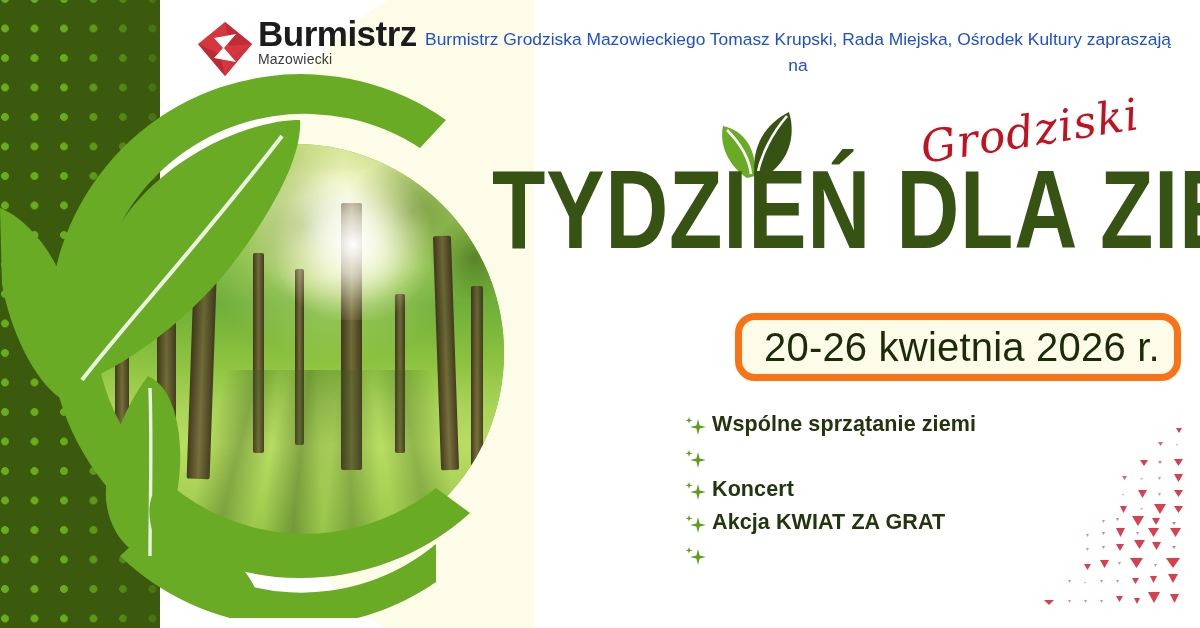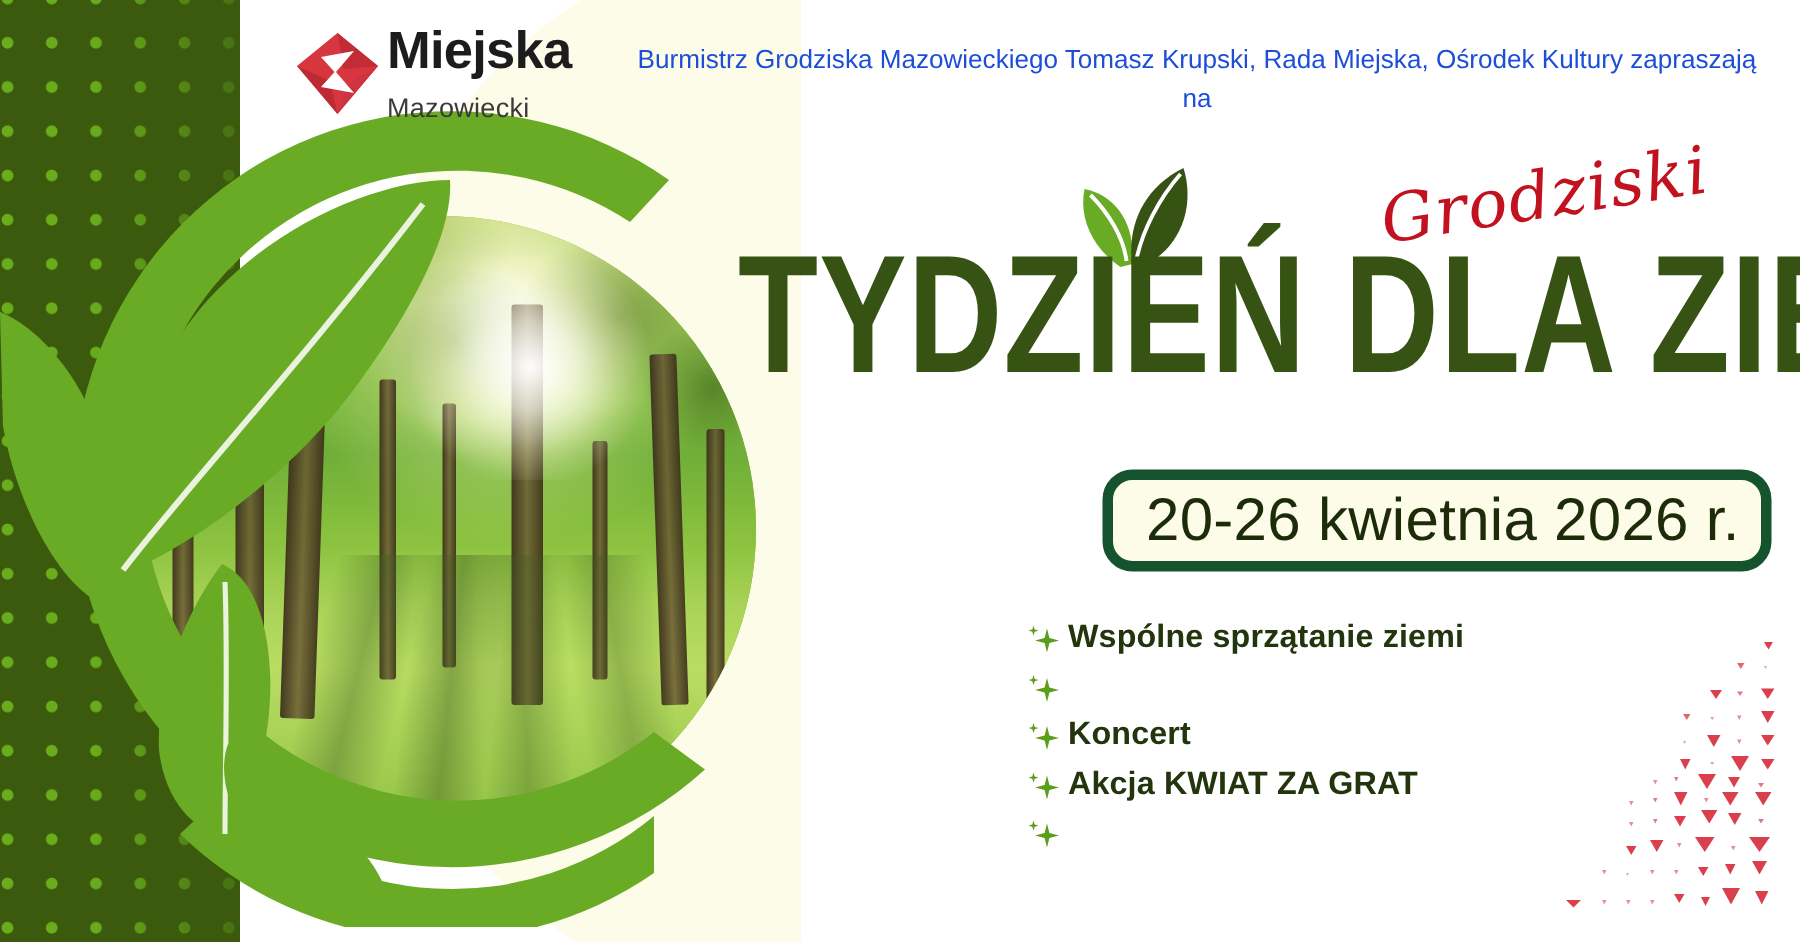--- a/index.html
+++ b/index.html
@@ -115,22 +115,22 @@
   .logo-mark { position:absolute; left:0; top:2px; }
   .logo-text {
     position:absolute; left:62px; top:-2px;
     line-height:1;
   }
   .logo-main {
     font-size:35px; font-weight:bold; color:#1c1c1c;
     letter-spacing:-0.5px;
   }
   .logo-sub {
-    font-size:18px; color:#3a3a3a; letter-spacing:0.2px;
-    margin-top:12px;
+    font-size:14px; color:#3a3a3a; letter-spacing:0.2px;
+    margin-top:1px;
   }
 
   .invite {
     position:absolute; left:418px; top:26px;
     width:760px;
     text-align:center;
     font-size:17.4px;
     line-height:1.5;
     color:#1d4ed8;
   }
@@ -162,21 +162,21 @@
     transform:scaleX(0.78);
     transform-origin:left top;
     letter-spacing:1px;
   }
 
   
   .date-badge {
     position:absolute; left:735px; top:313px;
     width:446px; height:68px;
     background:#fcfce9;
-    border:7px solid #14532d;
+    border:7px solid #f97316;
     border-radius:20px;
     display:flex; align-items:center;
   }
   .date-badge span {
     display:block;
     padding-left:22px;
     font-size:40px;
     color:#1c2b08;
     white-space:nowrap;
     letter-spacing:0.2px;
@@ -283,21 +283,21 @@
 
   <div class="logo">
     <svg class="logo-mark" width="58" height="58" viewBox="0 0 58 58">
       <polygon points="29,2 56,24 29,56 2,24" fill="#d8363f"></polygon>
       <polygon points="29,2 56,24 33,26" fill="#c22c36"></polygon>
       <polygon points="2,24 29,56 24,34" fill="#bd2a34"></polygon>
       <polygon points="29,56 56,24 36,36" fill="#cb3440"></polygon>
       <polygon points="18,18 40,14 28,28 40,42 18,38 27,28" fill="#ffffff"></polygon>
     </svg>
     <div class="logo-text">
-      <div class="logo-main">Miejska</div>
+      <div class="logo-main">Burmistrz</div>
       <div class="logo-sub">Mazowiecki</div>
     </div>
   </div>
 
   <div class="invite">
     <span>Burmistrz Grodziska Mazowieckiego Tomasz Krupski, Rada Miejska, Ośrodek Kultury</span>
     <span>zapraszają na</span>
   </div>
 
   <svg class="title-leaves" viewBox="0 0 100 72">

